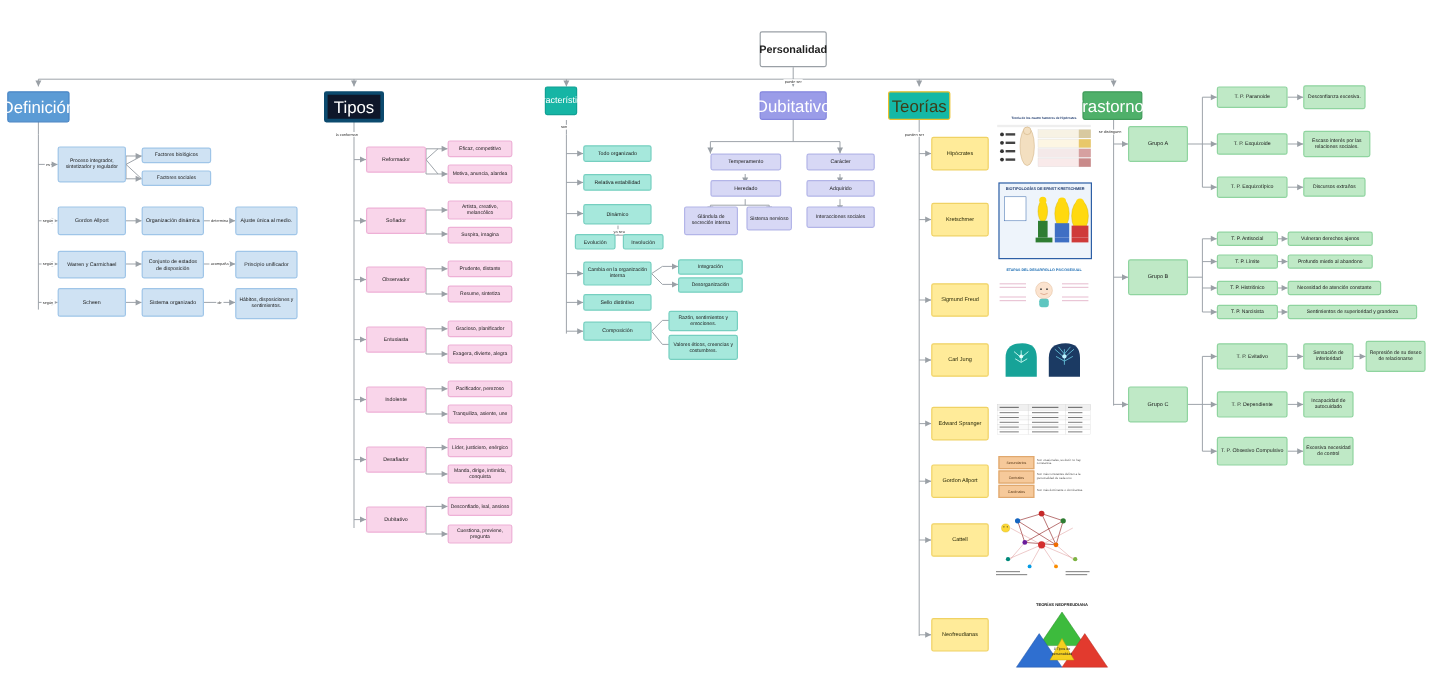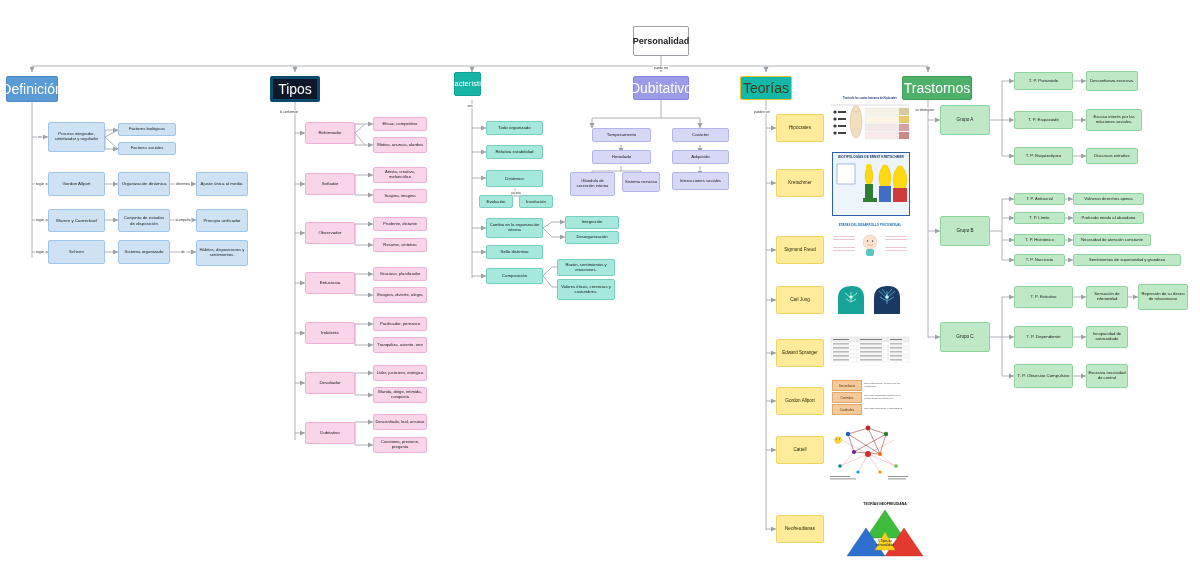--- a/index.html
+++ b/index.html
@@ -496,21 +496,21 @@
     <svg viewBox="0 0 86 52" style="width:86px;height:52px;">
       <polygon points="43,4 62,32 24,32" fill="#3dbb3d" stroke="#2a8c2a" stroke-width="0.4"></polygon>
       <polygon points="24,22 43,50 5,50" fill="#2f6fd0" stroke="#2456a8" stroke-width="0.4"></polygon>
       <polygon points="62,22 81,50 43,50" fill="#e23a2e" stroke="#b82c22" stroke-width="0.4"></polygon>
       <polygon points="43,26 53,44 33,44" fill="#f5d020" stroke="#c8a800" stroke-width="0.4"></polygon>
       <text x="43" y="36" font-size="3" text-anchor="middle" fill="#222" font-family="Liberation Sans, sans-serif">3 Tipos de</text>
       <text x="43" y="40" font-size="3" text-anchor="middle" fill="#222" font-family="Liberation Sans, sans-serif">personalidad</text>
     </svg>
   </div>
 
-  <div class="node hdr tra" style="left:902px;top:76px;width:70px;height:24px;">Trastornos</div>
+  <div class="node hdr tra" style="left:902px;top:76px;width:50px;height:24px;">Trastornos</div>
   <div class="elabel" style="left:925px;top:110px;">se distinguen</div>
 
   <div class="node b-green" style="left:940px;top:105px;width:50px;height:30px;font-size:4.6px;">Grupo A</div>
   <div class="node b-green" style="left:1014px;top:72px;width:59px;height:18px;font-size:4.4px;">T. P. Paranoide</div>
   <div class="node b-green" style="left:1086px;top:71px;width:52px;height:20px;font-size:4.2px;padding:1px;">Desconfianza excesiva.</div>
   <div class="node b-green" style="left:1014px;top:111px;width:59px;height:18px;font-size:4.4px;">T. P. Esquizoide</div>
   <div class="node b-green" style="left:1086px;top:109px;width:56px;height:22px;font-size:4.2px;padding:1px;">Escaso interés por las relaciones sociales.</div>
   <div class="node b-green" style="left:1014px;top:147px;width:59px;height:18px;font-size:4.4px;">T. P. Esquizotípico</div>
   <div class="node b-green" style="left:1086px;top:148px;width:52px;height:16px;font-size:4.2px;">Discursos extraños</div>
 

